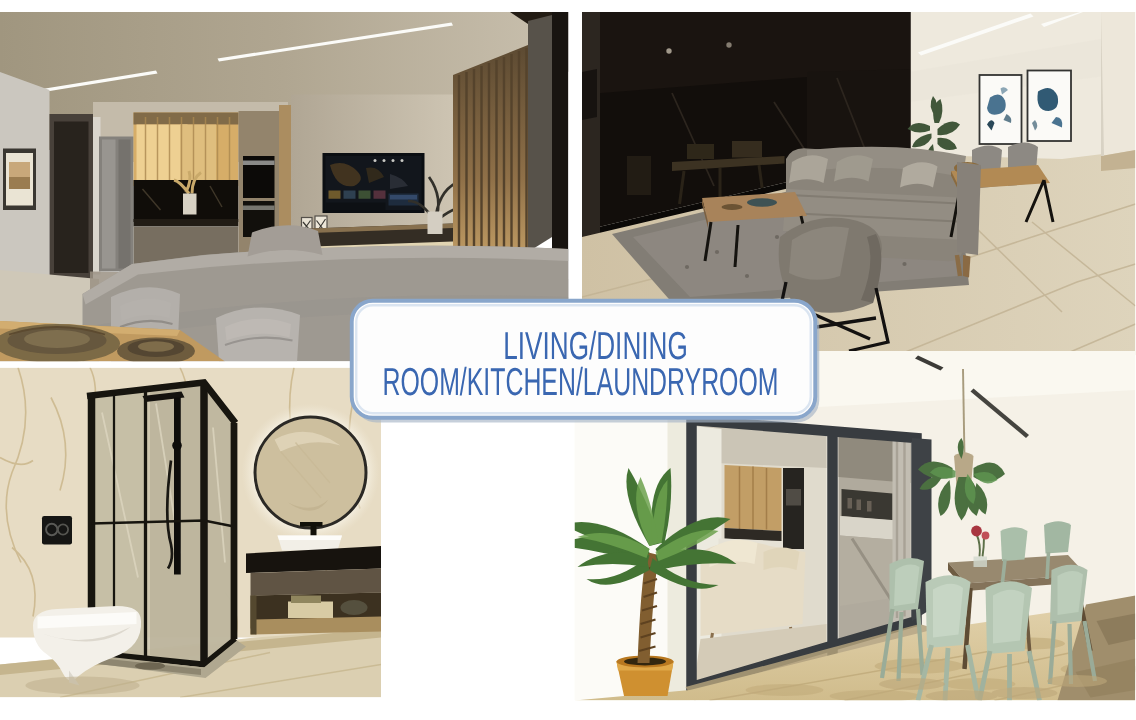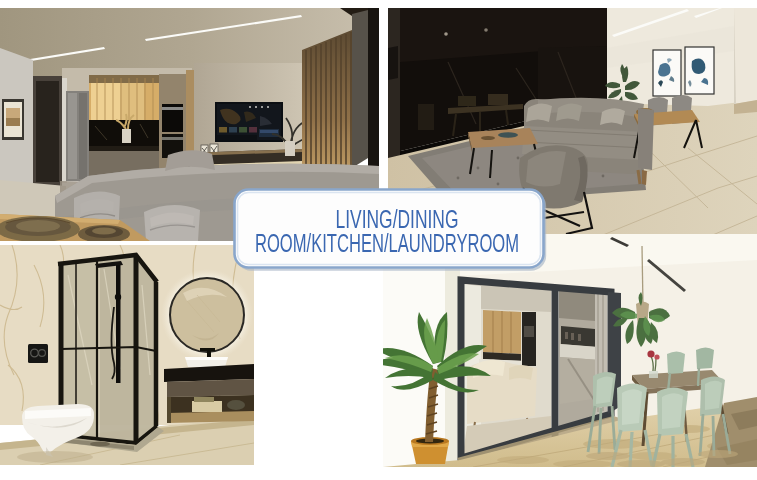--- a/index.html
+++ b/index.html
@@ -703,21 +703,21 @@
     <g fill="#6da24e" opacity="0.85">
       <path d="M50,132 q-26,-16 -48,-8 q22,4 46,14 Z"></path>
       <path d="M52,128 q0,-32 10,-42 q0,20 -4,42 Z"></path>
       <path d="M54,134 q26,-18 42,-14 q-14,10 -40,20 Z"></path>
       <path d="M50,130 q-14,-28 -6,-46 q8,18 12,44 Z"></path>
     </g>
   </g>
 </svg>
 </div>
 
-<div style="position:absolute;left:231px;top:186px;width:316px;height:85px;">
+<div style="position:absolute;left:231px;top:197px;width:316px;height:85px;">
 <svg width="316" height="85" viewBox="0 0 316 85">
 
   <rect x="6" y="6.5" width="308" height="77" rx="14" fill="none" stroke="#a8b6c6" stroke-width="2.4" opacity="0.65"></rect>
 
   <rect x="3.5" y="3.5" width="309" height="78" rx="14" fill="#fdfdfd" stroke="#89a6cb" stroke-width="2.6"></rect>
   <rect x="6.5" y="6.5" width="303" height="72" rx="11" fill="none" stroke="#dbe5f1" stroke-width="1.6"></rect>
 
   <text x="166" y="42" font-family="Liberation Sans, sans-serif" font-size="26" fill="#3a67b1" text-anchor="middle" textLength="123" lengthAdjust="spacingAndGlyphs">LIVING/DINING</text>
 
   <text x="156" y="66" font-family="Liberation Sans, sans-serif" font-size="26" fill="#3a67b1" text-anchor="middle" textLength="264" lengthAdjust="spacingAndGlyphs">ROOM/KITCHEN/LAUNDRYROOM</text>

